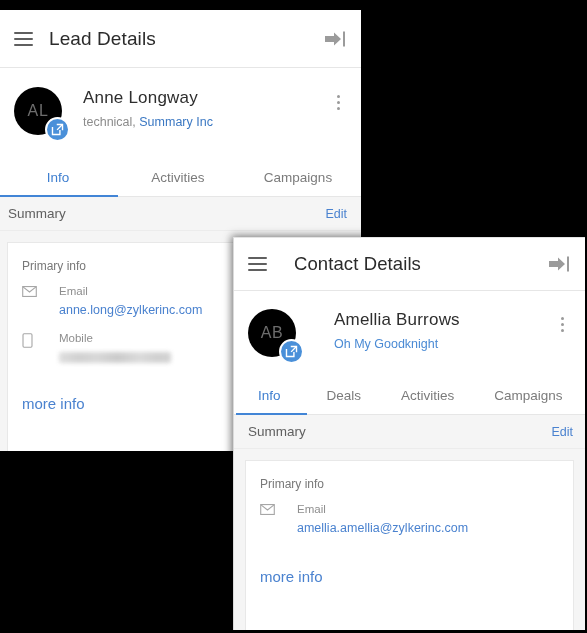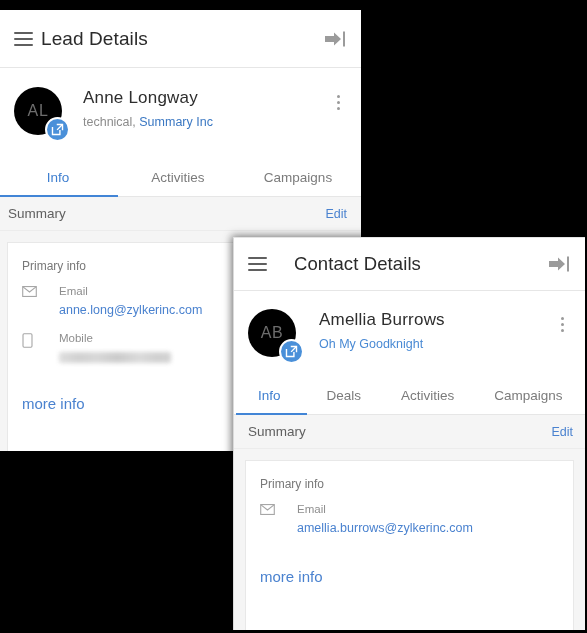--- a/index.html
+++ b/index.html
@@ -65,21 +65,21 @@
   }
   .hamburger span {
     display: block;
     height: 2px;
     width: 100%;
     background: #5f5f5f;
     border-radius: 1px;
   }
 
   .topbar-title {
-    margin-left: 8px;
+    margin-left: 16px;
     font-size: 19px;
     color: #2b2b2b;
     font-weight: 400;
     letter-spacing: 0.1px;
     white-space: nowrap;
   }
   .card-contact .topbar-title { font-size: 18.5px; margin-left: 15px; }
 
   .topbar-spacer { flex: 1 1 auto; }
 
@@ -134,21 +134,21 @@
     border: 2px solid #ffffff;
     cursor: pointer;
   }
 
   .person-text {
     margin-left: 21px;
     flex: 1 1 auto;
     padding-top: 1px;
     min-width: 0;
   }
-  .card-contact .person-text { margin-left: 23px; }
+  .card-contact .person-text { margin-left: 38px; }
 
   .person-name {
     font-size: 17px;
     color: #2e2e2e;
     font-weight: 400;
     letter-spacing: 0.2px;
     white-space: nowrap;
     overflow: hidden;
     text-overflow: ellipsis;
   }
@@ -451,21 +451,21 @@
 
         <div class="field">
           <div class="field-icon">
             <svg width="15" height="11" viewBox="0 0 16 12" aria-hidden="true">
               <rect x="0.6" y="0.6" width="14.8" height="10.8" fill="none" stroke="#a6a6a6" stroke-width="1.2"></rect>
               <path d="M0.9 1 L8 6.6 L15.1 1" fill="none" stroke="#a6a6a6" stroke-width="1.2"></path>
             </svg>
           </div>
           <div class="field-body">
             <div class="field-label">Email</div>
-            <div class="field-value">amellia.burrows@zylkerinc.com</div>
+            <div class="field-value">amellia.amellia@zylkerinc.com</div>
           </div>
         </div>
 
         <div class="more-info">more info</div>
       </div>
     </div>
   </div>
 
 </div>
 

